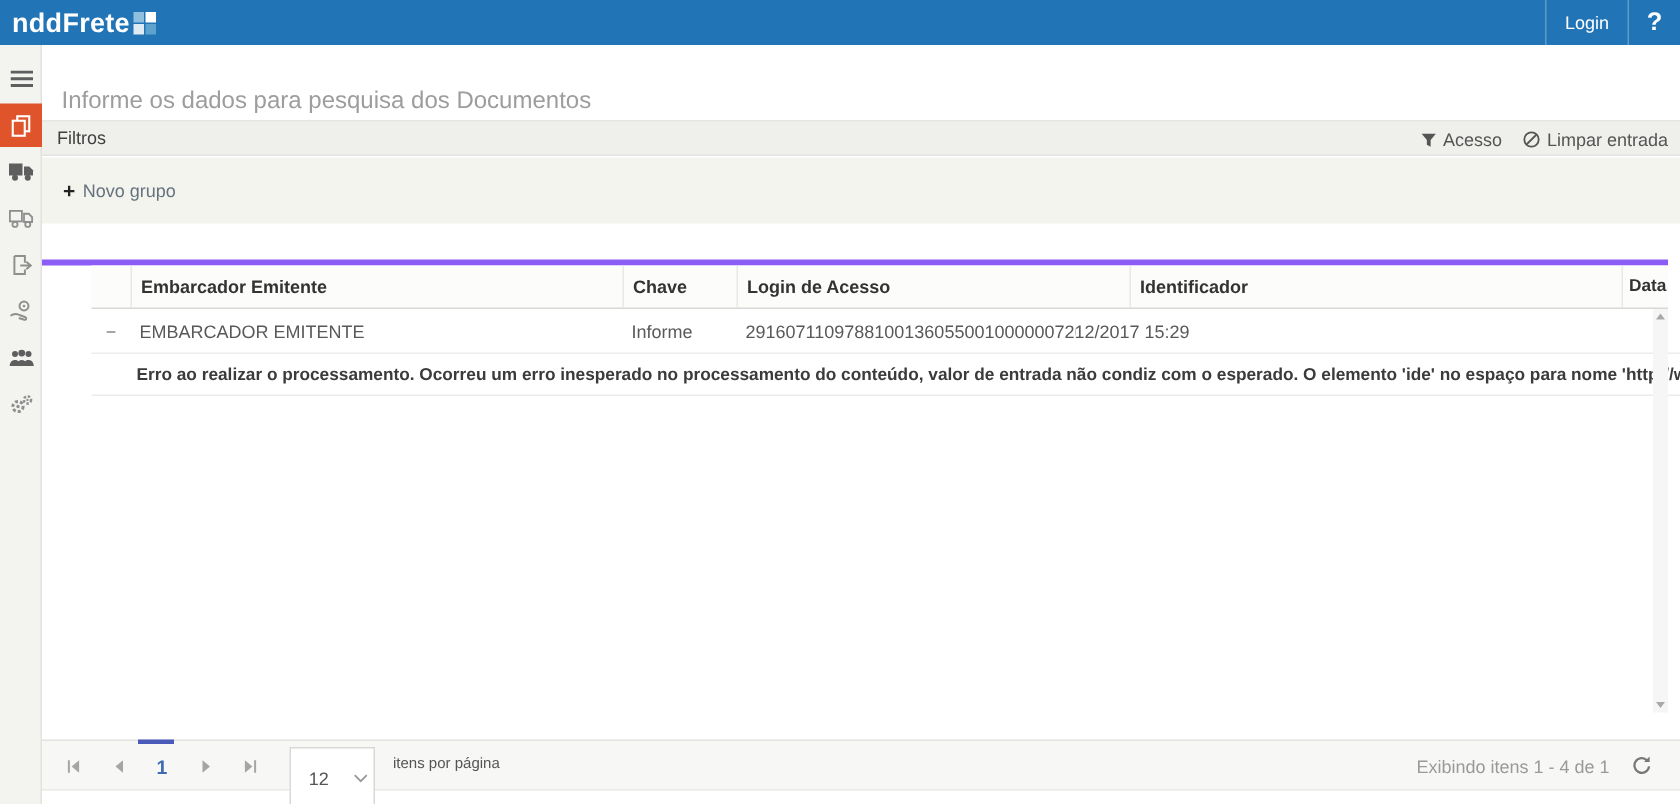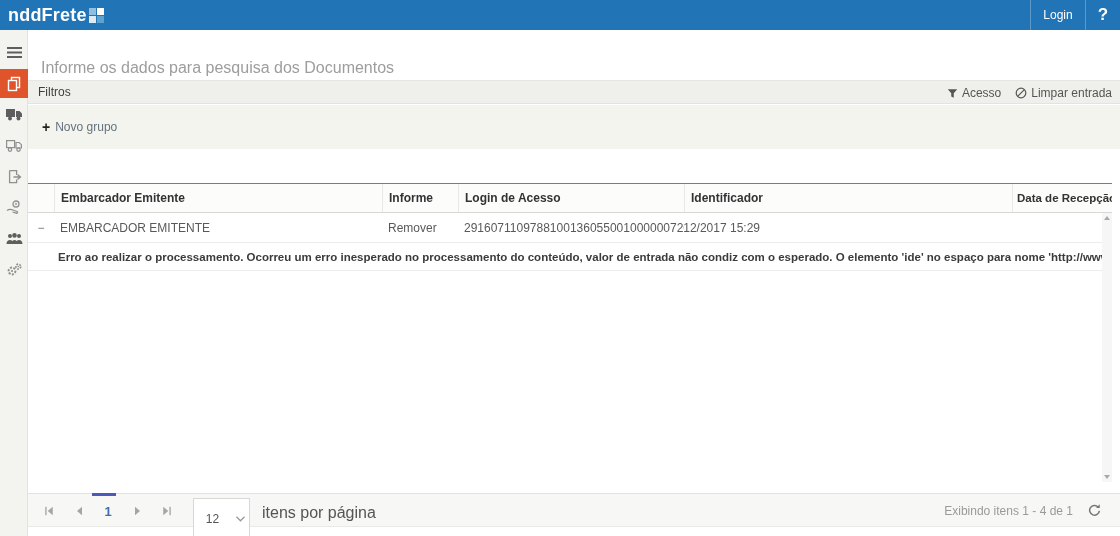--- a/index.html
+++ b/index.html
@@ -40,29 +40,29 @@
 
   .filters-panel { position:absolute; left:0; top:75px; width:100%; height:44px; background:#f4f4ef; }
   .new-group { position:absolute; left:14px; top:14px; display:flex; align-items:center; gap:5px; font-size:12px; cursor:pointer; }
   .new-group .plus { color:#222; font-weight:bold; font-size:14px; }
   .new-group .lbl { color:#64727e; }
 
   .toolbar { position:absolute; left:0; top:127px; width:100%; height:26px; }
   .remove-btn { position:absolute; right:12px; top:4px; display:flex; align-items:center; gap:5px; font-size:12px; color:#555; cursor:pointer; }
 
   
-  .grid { position:absolute; left:0; top:153px; width:1084px; height:310px; border-top:1px solid #8b5cf6; }
+  .grid { position:absolute; left:0; top:143px; width:1084px; height:310px; border-top:4px solid #8b5cf6;padding-left:33px; }
   .grid-header { display:flex; height:29px; background:#fcfcfb; border-bottom:1px solid #d8d8d5; }
   .gh-cell { display:flex; align-items:center; font-size:12px; font-weight:bold; color:#333; padding-left:6px; border-left:1px solid #e8e8e5; overflow:hidden; white-space:nowrap; cursor:pointer; }
   .gh-cell:first-child { border-left:none; }
   .c0 { width:26px; flex:none; }
   .c1 { width:328px; flex:none; }
   .c2 { width:76px; flex:none; }
   .c3 { width:226px; flex:none; }
-  .c4 { width:328px; flex:none; }
+  .c4 { width:328px; flex:none;margin-left:36px; }
   .c5 { flex:1; }
   .gh-cell.c5 { font-size:11.5px; padding-left:4px; }
 
   .grid-row { display:flex; height:30px; border-bottom:1px solid #ececea; background:#fff; width:1074px; }
   .gr-cell { display:flex; align-items:center; font-size:12px; color:#595959; padding-left:6px; overflow:hidden; white-space:nowrap; }
   .gr-cell.c0 { justify-content:center; color:#777; cursor:pointer; padding-left:0; }
   .gr-cell.c5 { justify-content:flex-end; padding-right:4px; width:80px; flex:none; }
 
   .grid-detail { height:28px; border-bottom:1px solid #ececea; display:flex; align-items:center; background:#fff; width:1074px; }
   .detail-text { margin-left:30px; font-size:11.5px; font-weight:bold; color:#3b3b3b; white-space:nowrap; overflow:hidden; }
@@ -74,21 +74,21 @@
 
   
   .pager { position:absolute; left:0; top:463px; width:1092px; height:34px; background:#f7f7f5; border-top:1px solid #e3e3e0; border-bottom:1px solid #e9e9e6; }
   .page-indicator { position:absolute; left:64px; top:-1px; width:24px; height:3px; background:#4a5ab9; }
   .pager-nav { position:absolute; left:6px; top:0; height:34px; display:flex; align-items:center; }
   .pg-btn { width:30px; height:34px; display:flex; align-items:center; justify-content:center; color:#a5a5a5; cursor:pointer; }
   .pg-num { width:28px; text-align:center; font-size:13px; font-weight:bold; color:#3f6db4; cursor:pointer; }
   .page-size { position:absolute; left:165px; top:4px; width:57px; height:42px; background:#fff; border:1px solid #d8d8d4; display:flex; align-items:center; cursor:pointer; }
   .page-size .val { flex:1; text-align:center; font-size:12px; color:#555; }
   .page-size .chev { width:18px; display:flex; align-items:center; justify-content:center; color:#9a9a9a; }
-  .page-size-label { position:absolute; left:234px; top:10px; font-size:16px; color:#555;text-align:right; }
+  .page-size-label { position:absolute; left:234px; top:10px; font-size:10px; color:#555;text-align:right; }
   .pager-status { position:absolute; right:47px; top:10px; font-size:12px; color:#9a9a9a; }
   .refresh-btn { position:absolute; right:17px; top:9px; width:16px; height:16px; color:#777; cursor:pointer; }
 </style>
 </head>
 <body>
 
 <div id="app">
 
   <div id="topbar">
     <div class="logo">
@@ -206,33 +206,33 @@
         <span class="plus">+</span>
         <span class="lbl">Novo grupo</span>
       </span>
     </div>
 
 
     <div class="grid">
       <div class="grid-header">
         <div class="gh-cell c0"></div>
         <div class="gh-cell c1">Embarcador Emitente</div>
-        <div class="gh-cell c2">Informe</div>
+        <div class="gh-cell c2">Chave</div>
         <div class="gh-cell c3">Login de Acesso</div>
         <div class="gh-cell c4">Identificador</div>
         <div class="gh-cell c5">
           <span>Data de Recepção</span>
 
         </div>
       </div>
 
       <div class="grid-row">
         <div class="gr-cell c0">−</div>
         <div class="gr-cell c1">EMBARCADOR EMITENTE</div>
-        <div class="gr-cell c2">Remover</div>
+        <div class="gr-cell c2">Informe</div>
         <div class="gr-cell c3">29160711097881001360550010000007201000005030</div>
         <div class="gr-cell c5">07/12/2017 15:29</div>
       </div>
 
       <div class="grid-detail">
         <span class="detail-text">Erro ao realizar o processamento. Ocorreu um erro inesperado no processamento do conteúdo, valor de entrada não condiz com o esperado. O elemento 'ide' no espaço para nome 'http://www.portalfiscal.inf.br/nfe' apresenta elemento filho 'cNF' no espaço para nom</span>
       </div>
 
       <div class="vscroll">
         <div class="arr" style="top:0">

